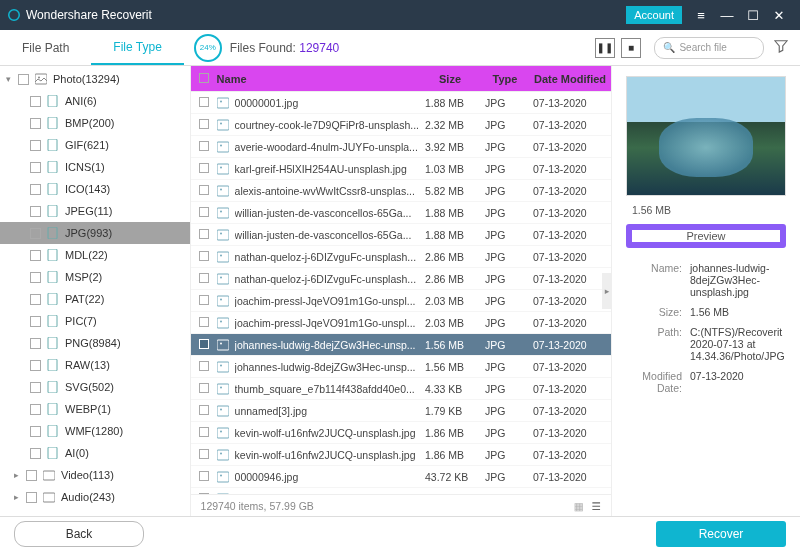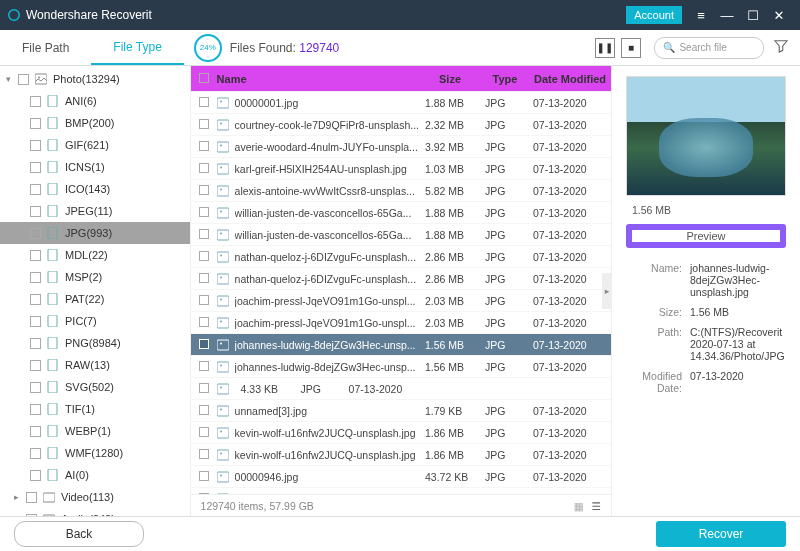--- a/index.html
+++ b/index.html
@@ -247,29 +247,20 @@
           </span>
       <span>SVG(502)</span>
     </div>
         <div class="tree-row sub">
       <span class="chk"></span>
       <span class="ico">
             <svg width="12" height="12" viewBox="0 0 12 12">
               <rect x="1" y="0" width="9" height="12" rx="1" fill="none" stroke="#6aa"></rect>
             </svg>
           </span>
-      <span>TIF(1)</span>
-    </div>
-        <div class="tree-row sub">
-      <span class="chk"></span>
-      <span class="ico">
-            <svg width="12" height="12" viewBox="0 0 12 12">
-              <rect x="1" y="0" width="9" height="12" rx="1" fill="none" stroke="#6aa"></rect>
-            </svg>
-          </span>
       <span>WEBP(1)</span>
     </div>
         <div class="tree-row sub">
       <span class="chk"></span>
       <span class="ico">
             <svg width="12" height="12" viewBox="0 0 12 12">
               <rect x="1" y="0" width="9" height="12" rx="1" fill="none" stroke="#6aa"></rect>
             </svg>
           </span>
       <span>WMF(1280)</span>
@@ -487,20 +478,21 @@
       <div class="c-date">07-13-2020</div>
     </div>
         <div class="frow">
       <div class="c-chk"><span class="fchk"></span></div>
       <div class="c-ico">
             <svg width="12" height="12" viewBox="0 0 12 12">
               <rect x="0" y="1" width="12" height="10" rx="1" fill="none" stroke="#7ab"></rect>
               <circle cx="4" cy="4.5" r="1" fill="#7ab"></circle>
             </svg>
           </div>
+      <div class="c-name">thumb_square_e7b114f438afdd40e0...</div>
       <div class="c-size">4.33 KB</div>
       <div class="c-type">JPG</div>
       <div class="c-date">07-13-2020</div>
     </div>
         <div class="frow">
       <div class="c-chk"><span class="fchk"></span></div>
       <div class="c-ico">
             <svg width="12" height="12" viewBox="0 0 12 12">
               <rect x="0" y="1" width="12" height="10" rx="1" fill="none" stroke="#7ab"></rect>
               <circle cx="4" cy="4.5" r="1" fill="#7ab"></circle>

